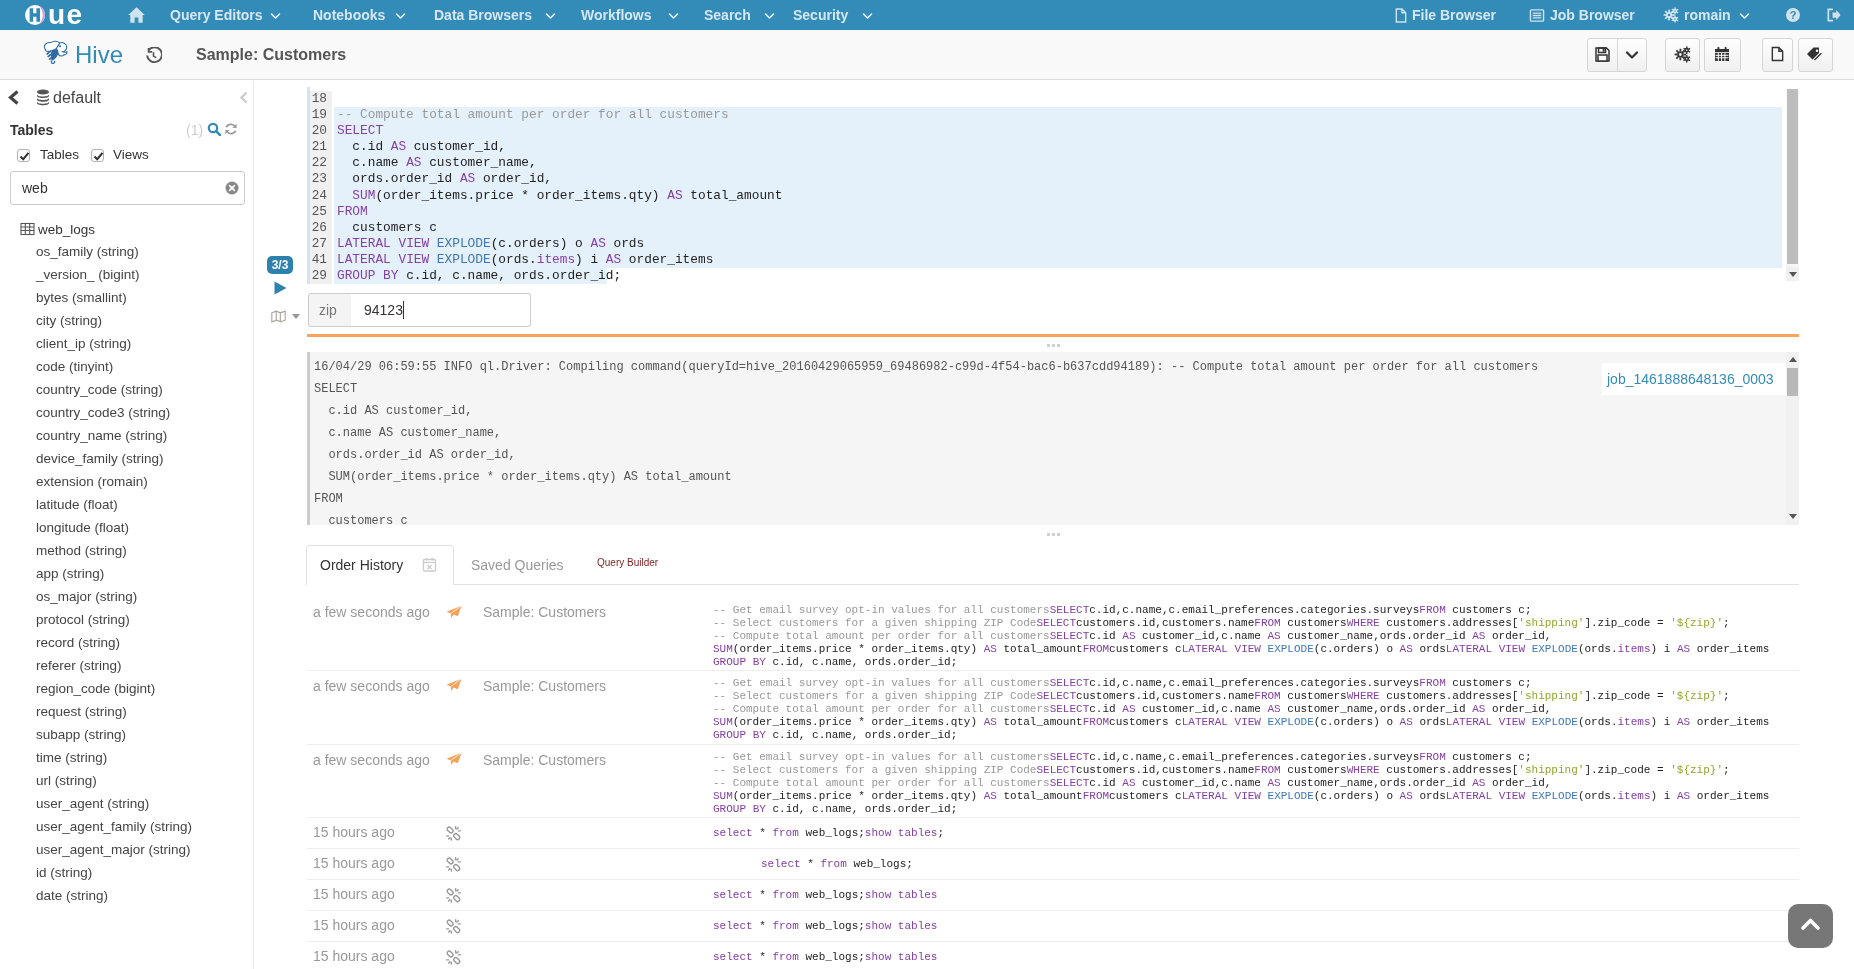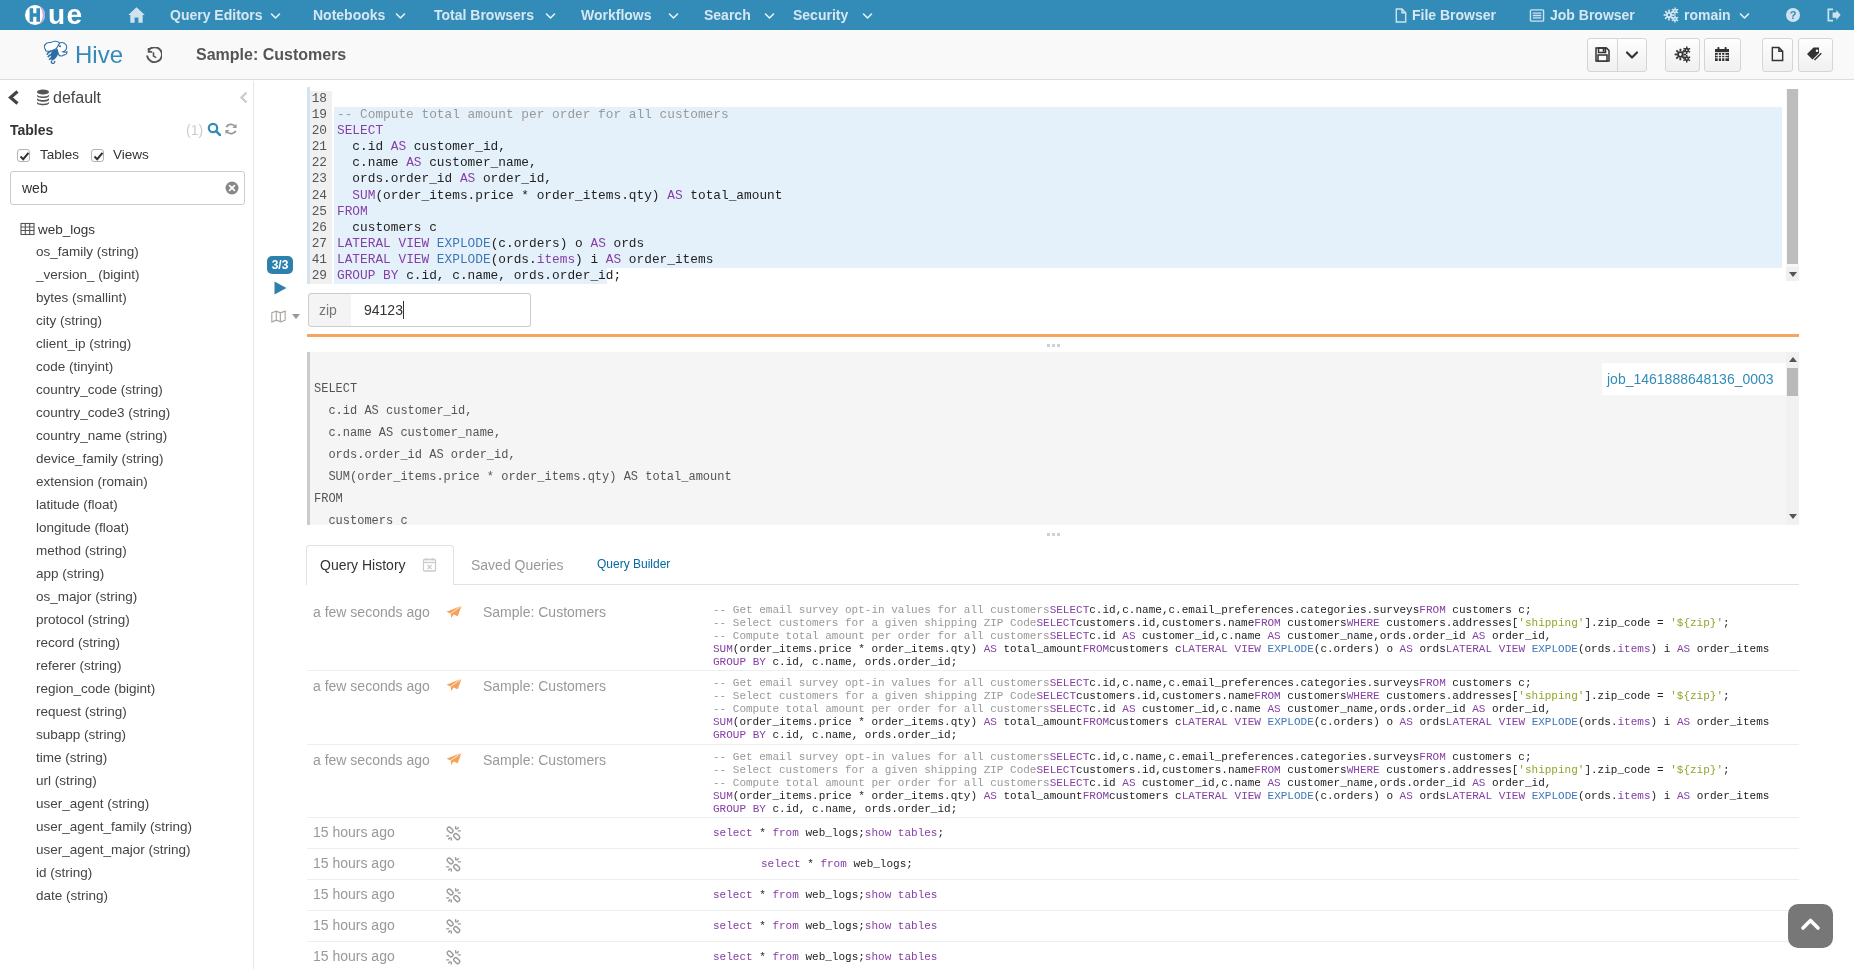--- a/index.html
+++ b/index.html
@@ -31,21 +31,21 @@
       <path d="M8 1 L15 7.5 L13.2 7.5 L13.2 14 L9.6 14 L9.6 9.5 L6.4 9.5 L6.4 14 L2.8 14 L2.8 7.5 L1 7.5 Z" fill="#cfe3ee"></path>
     </svg>
 <div class="nitem" style="left:170px">Query Editors</div>
 <svg style="position:absolute;left:270px;top:12px;" width="11" height="8" viewBox="0 0 11 8">
       <path d="M1.5 2 L5.5 6 L9.5 2" fill="none" stroke="#e8f2f8" stroke-width="1.6" stroke-linecap="round" stroke-linejoin="round"></path>
     </svg>
 <div class="nitem" style="left:313px">Notebooks</div>
 <svg style="position:absolute;left:395px;top:12px;" width="11" height="8" viewBox="0 0 11 8">
       <path d="M1.5 2 L5.5 6 L9.5 2" fill="none" stroke="#e8f2f8" stroke-width="1.6" stroke-linecap="round" stroke-linejoin="round"></path>
     </svg>
-<div class="nitem" style="left:434px">Total Browsers</div>
+<div class="nitem" style="left:434px">Data Browsers</div>
 <svg style="position:absolute;left:545px;top:12px;" width="11" height="8" viewBox="0 0 11 8">
       <path d="M1.5 2 L5.5 6 L9.5 2" fill="none" stroke="#e8f2f8" stroke-width="1.6" stroke-linecap="round" stroke-linejoin="round"></path>
     </svg>
 <div class="nitem" style="left:581px">Workflows</div>
 <svg style="position:absolute;left:668px;top:12px;" width="11" height="8" viewBox="0 0 11 8">
       <path d="M1.5 2 L5.5 6 L9.5 2" fill="none" stroke="#e8f2f8" stroke-width="1.6" stroke-linecap="round" stroke-linejoin="round"></path>
     </svg>
 <div class="nitem" style="left:704px">Search</div>
 <svg style="position:absolute;left:764px;top:12px;" width="11" height="8" viewBox="0 0 11 8">
       <path d="M1.5 2 L5.5 6 L9.5 2" fill="none" stroke="#e8f2f8" stroke-width="1.6" stroke-linecap="round" stroke-linejoin="round"></path>
@@ -314,46 +314,47 @@
 <div class="abs" style="left:1786px;top:267px;width:13px;height:14px;background:#f0f0f0"></div>
 <div class="abs" style="left:1789px;top:272px;width:0;height:0;border-left:4px solid transparent;border-right:4px solid transparent;border-top:5px solid #555"></div>
 <div class="abs" style="left:307px;top:334px;width:1492px;height:3px;background:#f8a45c"></div>
 <div class="abs" style="left:1047px;top:344px;width:3px;height:3px;background:#c9d2da"></div>
 <div class="abs" style="left:1052px;top:344px;width:3px;height:3px;background:#c9d2da"></div>
 <div class="abs" style="left:1057px;top:344px;width:3px;height:3px;background:#c9d2da"></div>
 <div class="abs" style="left:1047px;top:533px;width:3px;height:3px;background:#c9d2da"></div>
 <div class="abs" style="left:1052px;top:533px;width:3px;height:3px;background:#c9d2da"></div>
 <div class="abs" style="left:1057px;top:533px;width:3px;height:3px;background:#c9d2da"></div>
 <div class="abs" style="left:307px;top:352px;width:1479px;height:173px;background:#f5f5f5;border-left:3px solid #ccc"></div>
+<div class="lline" style="top:359.5px;">16/04/29 06:59:55 INFO ql.Driver: Compiling command(queryId=hive_20160429065959_69486982-c99d-4f54-bac6-b637cdd94189): -- Compute total amount per order for all customers</div>
     <div class="lline" style="top:381.5px;">SELECT</div>
     <div class="lline" style="top:403.5px;">  c.id AS customer_id,</div>
     <div class="lline" style="top:425.5px;">  c.name AS customer_name,</div>
     <div class="lline" style="top:447.5px;">  ords.order_id AS order_id,</div>
     <div class="lline" style="top:469.5px;">  SUM(order_items.price * order_items.qty) AS total_amount</div>
     <div class="lline" style="top:491.5px;">FROM</div>
     <div class="lline" style="top:513.5px;">  customers c</div>
 <div class="abs" style="left:1602px;top:363px;width:184px;height:32px;background:#fff"></div>
 <div class="abs" style="left:1607px;top:371px;font-size:14px;color:#338bb8">job_1461888648136_0003</div>
 <div class="abs" style="left:1786px;top:352px;width:13px;height:173px;background:#f1f1f1"></div>
 <div class="abs" style="left:1787px;top:368px;width:11px;height:28px;background:#b9b9b9"></div>
 <div class="abs" style="left:1789px;top:357px;width:0;height:0;border-left:4px solid transparent;border-right:4px solid transparent;border-bottom:5px solid #555"></div>
 <div class="abs" style="left:1789px;top:514px;width:0;height:0;border-left:4px solid transparent;border-right:4px solid transparent;border-top:5px solid #555"></div>
 <div class="abs" style="left:306px;top:545px;width:148px;height:40px;background:#fff;border:1px solid #e2e2e2;border-bottom:none;border-radius:4px 4px 0 0"></div>
 <div class="abs" style="left:454px;top:584px;width:1345px;height:1px;background:#e2e2e2"></div>
-<div class="abs" style="left:320px;top:557px;font-size:14px;color:#333">Query History</div>
+<div class="abs" style="left:320px;top:557px;font-size:14px;color:#333">Order History</div>
 <svg style="position:absolute;left:422px;top:557px;" width="15" height="15" viewBox="0 0 15 15">
       <g fill="none" stroke="#ccc" stroke-width="1.3">
         <rect x="1.5" y="2.5" width="12" height="11.5" rx="1"></rect>
         <path d="M1.5 5.5 H13.5"></path>
         <path d="M4.5 1 V3.5 M10.5 1 V3.5" stroke-width="1.6"></path>
         <path d="M5.5 8 L9.5 12 M9.5 8 L5.5 12"></path>
       </g>
     </svg>
 <div class="abs" style="left:471px;top:557px;font-size:14px;color:#999">Saved Queries</div>
-<div class="abs" style="left:597px;top:557px;font-size:12px;color:#0369a1">Query Builder</div>
+<div class="abs" style="left:597px;top:557px;font-size:10px;color:#7f1d1d">Query Builder</div>
 <div class="hts" style="top:604.0px;">a few seconds ago</div>
     <svg style="position:absolute;left:446px;top:605px" width="16" height="14" viewBox="0 0 16 14">
       <path d="M15.5 0.8 L0.5 6.8 L4.8 8.4 L5.2 13 L7.6 9.5 L11.8 11.2 Z" fill="#f5a158"></path>
       <path d="M15.5 0.8 L4.8 8.4" stroke="#fff" stroke-width="0.8" fill="none"></path>
     </svg>
     <div class="hname" style="top:604.0px;">Sample: Customers</div>
     <div class="hcode" style="top:603.5px;"><i class="c">-- Get email survey opt-in values for all customers</i><i class="k">SELECT</i>c.id,c.name,c.email_preferences.categories.surveys<i class="k">FROM</i> customers c;</div>
     <div class="hcode" style="top:616.6px;"><i class="c">-- Select customers for a given shipping ZIP Code</i><i class="k">SELECT</i>customers.id,customers.name<i class="k">FROM</i> customers<i class="k">WHERE</i> customers.addresses[<i class="s">'shipping'</i>].zip_code = <i class="s">'${zip}'</i>;</div>
     <div class="hcode" style="top:629.7px;"><i class="c">-- Compute total amount per order for all customers</i><i class="k">SELECT</i>c.id <i class="k">AS</i> customer_id,c.name <i class="k">AS</i> customer_name,ords.order_id <i class="k">AS</i> order_id,</div>
     <div class="hcode" style="top:642.8px;"><i class="k">SUM</i>(order_items.price * order_items.qty) <i class="k">AS</i> total_amount<i class="k">FROM</i>customers c<i class="k">LATERAL</i> <i class="k">VIEW</i> <i class="f">EXPLODE</i>(c.orders) o <i class="k">AS</i> ords<i class="k">LATERAL</i> <i class="k">VIEW</i> <i class="f">EXPLODE</i>(ords.<i class="k">items</i>) i <i class="k">AS</i> order_items</div>

